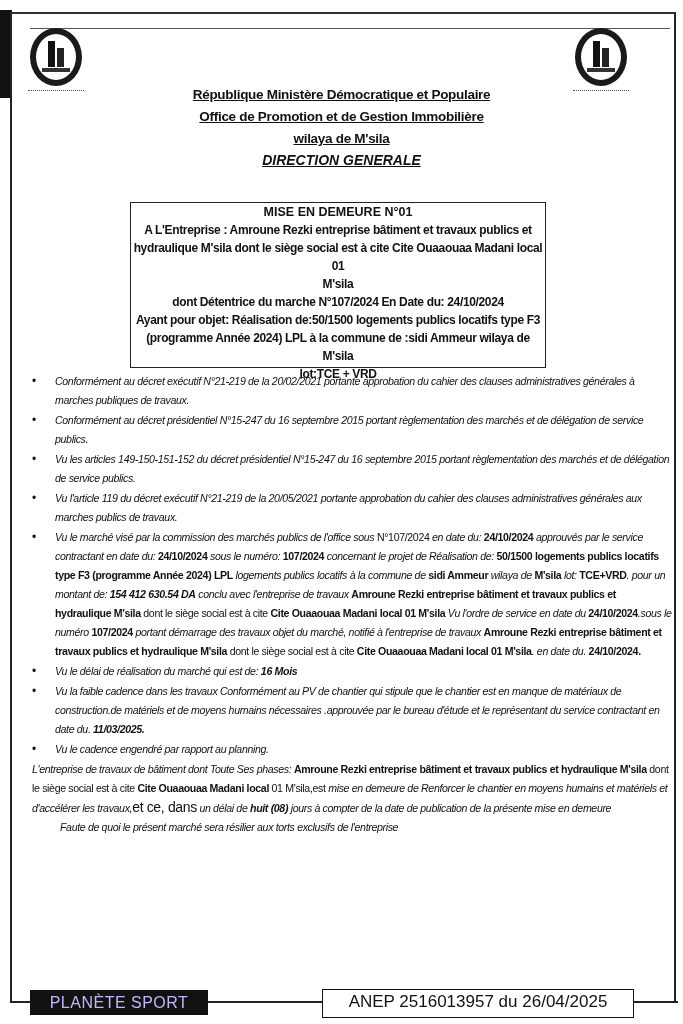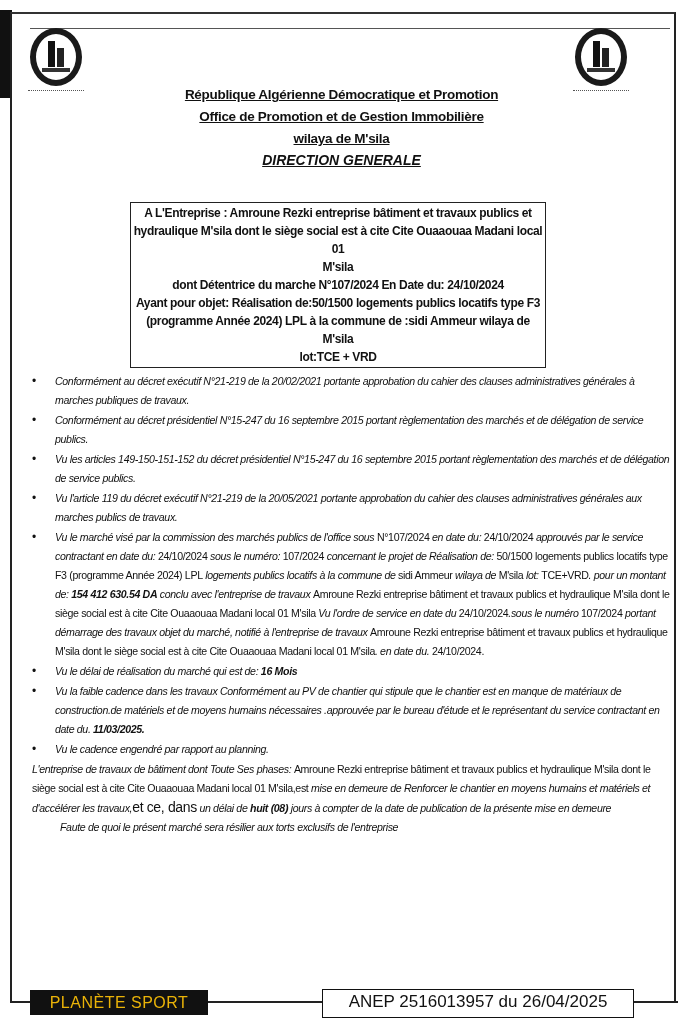--- a/index.html
+++ b/index.html
@@ -28,29 +28,29 @@
 
     .box { position: absolute; left: 130px; top: 202px; width: 416px; height: 166px; border: 1.5px solid #222;
            text-align: center; padding-top: 1px; }
     .box .title { font-weight: bold; font-size: 12.5px; line-height: 17px; }
     .box .line { font-weight: bold; font-size: 12px; line-height: 18px; letter-spacing: -0.35px; }
 
     .body { position: absolute; left: 32px; top: 372px; width: 640px; font-size: 10.6px; line-height: 19px; letter-spacing: -0.35px; }
     .body ul { list-style: none; }
     .body li { position: relative; padding-left: 23px; font-style: italic; margin-bottom: 1px; }
     .body li::before { content: "\2022"; position: absolute; left: 0; top: 0; font-style: normal; font-size: 12px; }
-    .body b { font-style: normal; font-weight: normal; }
+    .body b { font-style: normal; font-weight: bold; }
     .body .bi { font-weight: bold; font-style: italic; }
     .body .para { font-style: italic; padding-left: 0; margin-top: 0; }
     .body .normal { font-style: normal; }
     .body .big { font-style: normal; font-size: 14px; }
     .body .last { padding-left: 28px; font-style: italic; }
 
     .footer-left { position: absolute; left: 30px; top: 990px; width: 178px; height: 25px; background: #111;
-                   color: #eab308; font-size: 16px; line-height: 25px; text-align: center; letter-spacing: 0.5px; }
+                   color: #c4b5fd; font-size: 16px; line-height: 25px; text-align: center; letter-spacing: 0.5px; }
     .footer-right { position: absolute; left: 322px; top: 989px; width: 312px; height: 29px; background: #fff;
                     border: 1.5px solid #111; font-size: 17px; line-height: 24px; text-align: center; }
   </style>
 </head>
 <body>
 
 <div class="left-bar"></div>
 <div class="frame"></div>
 <div class="frame-bottom"></div>
 <div class="inner-top-line"></div>
@@ -64,27 +64,28 @@
 </div>
 <div class="logo right">
   <div class="ring"></div>
     <div class="bldg"></div>
     <div class="bldg2"></div>
     <div class="base"></div>
     <div class="line"></div>
 </div>
 
 <div class="header">
-  <div class="h">République Algérienne Démocratique et  Promotion</div>
+  <div class="h">République Ministère Démocratique et  Populaire</div>
   <div class="h">Office de Promotion et de Gestion Immobilière</div>
   <div class="h">wilaya de M'sila</div>
   <div class="dg">DIRECTION  GENERALE</div>
 </div>
 
 <div class="box">
+  <div class="title">MISE EN DEMEURE N°01</div>
   <div class="line">A L'Entreprise : Amroune Rezki entreprise bâtiment et travaux publics et</div>
   <div class="line">hydraulique M'sila dont le siège social est à cite Cite Ouaaouaa Madani local 01</div>
   <div class="line">M'sila</div>
   <div class="line">dont Détentrice du marche N°107/2024 En Date du: 24/10/2024</div>
   <div class="line">Ayant pour objet: Réalisation de:50/1500 logements publics locatifs type F3</div>
   <div class="line">(programme Année 2024) LPL à la commune de :sidi Ammeur wilaya de M'sila</div>
   <div class="line">lot:TCE + VRD</div>
 </div>
 
 <div class="body">

